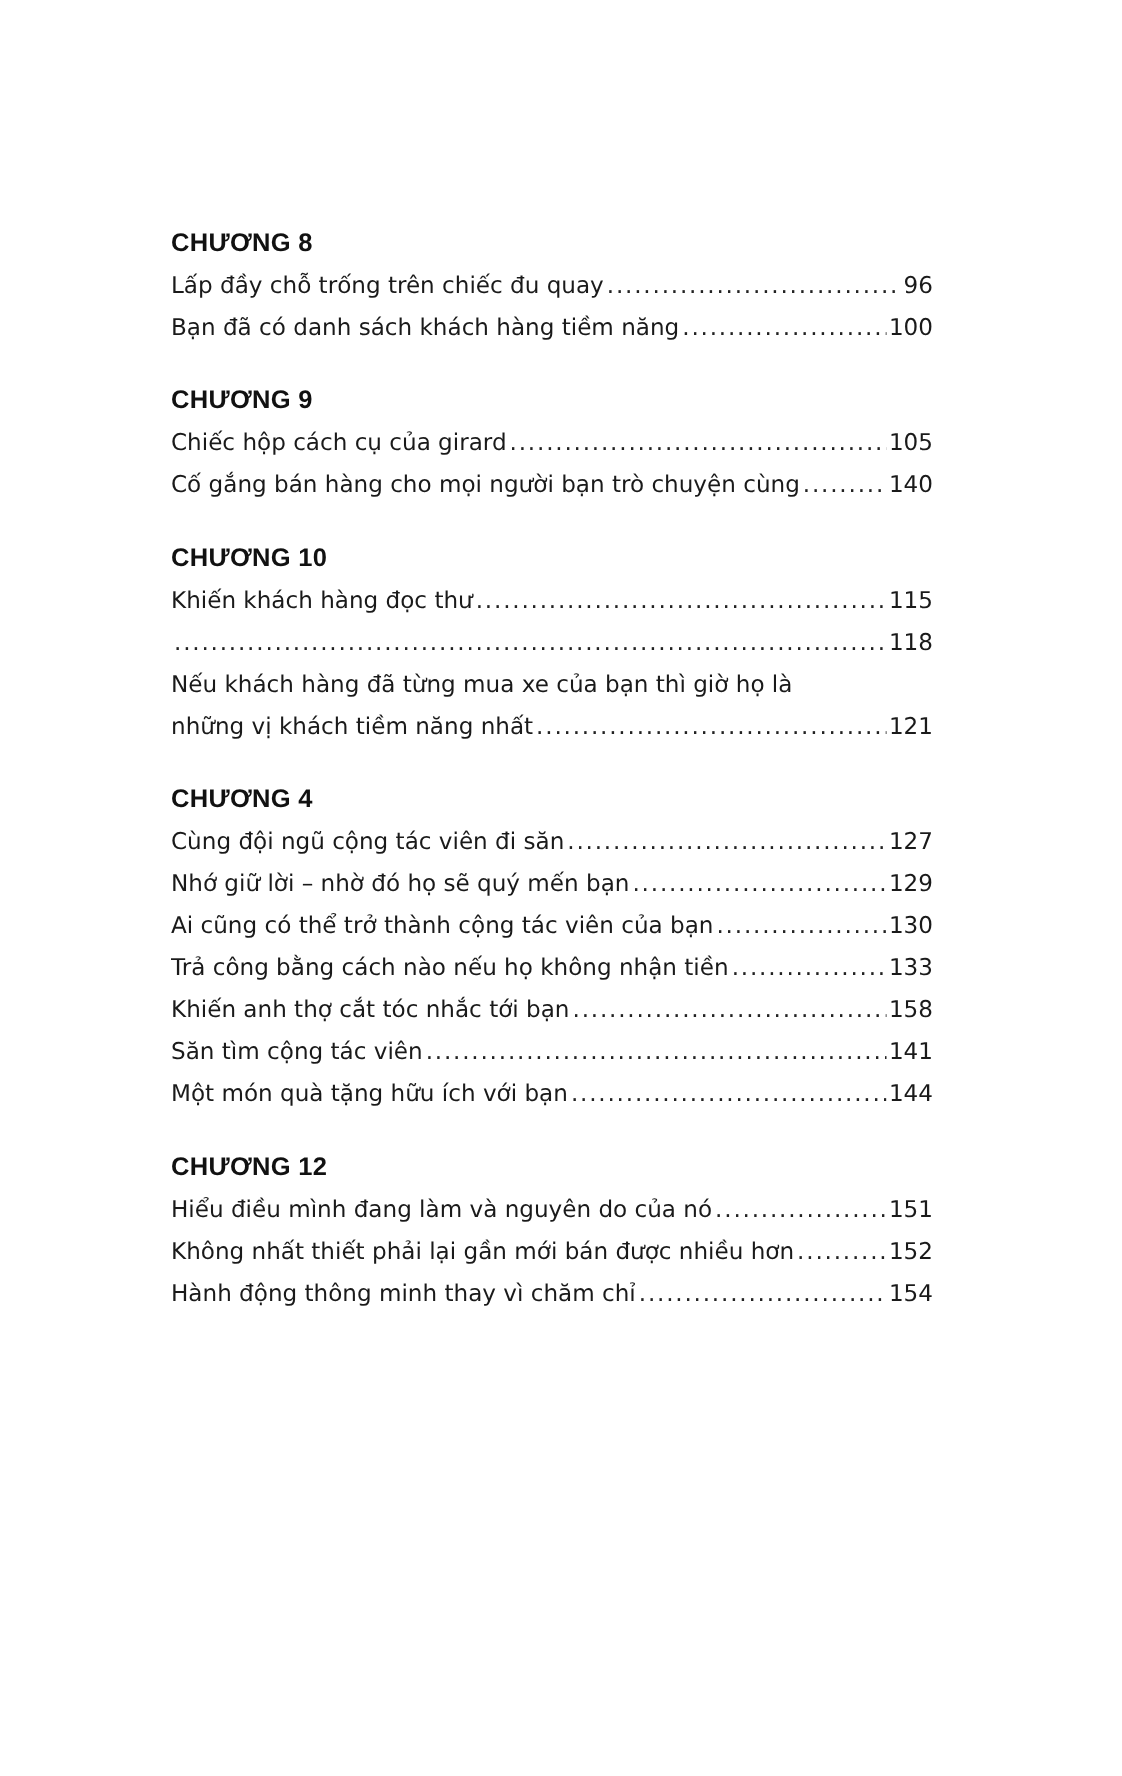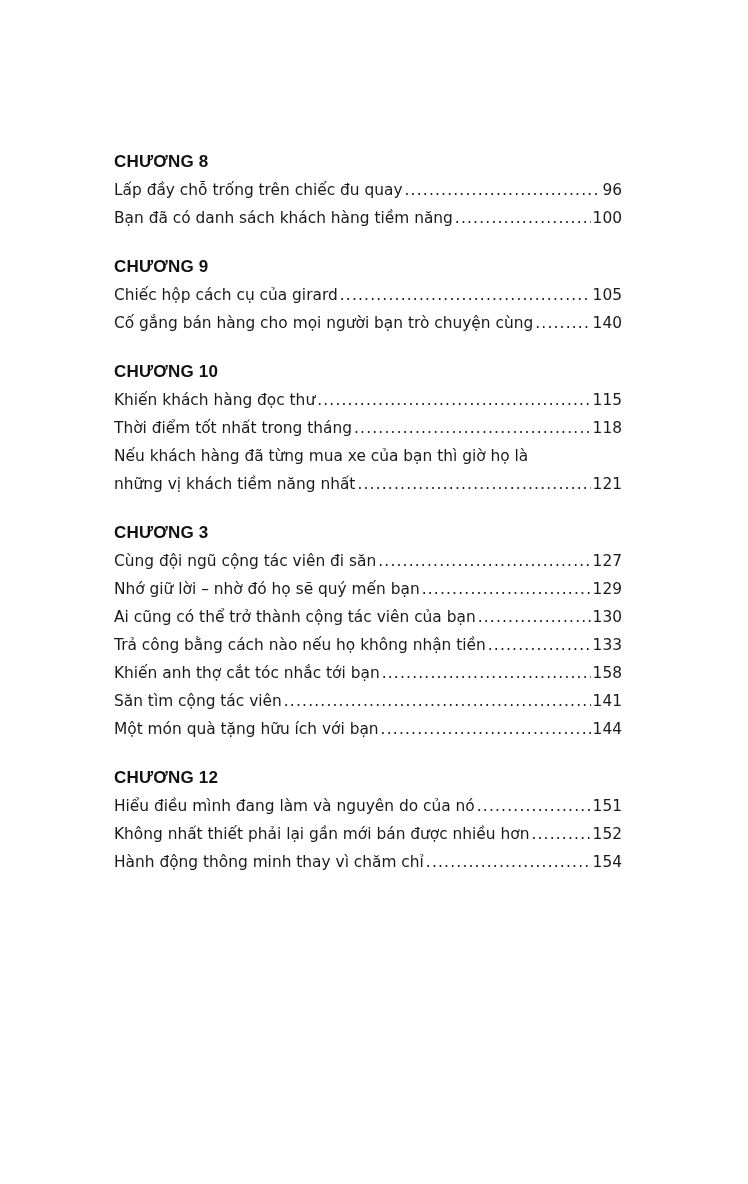--- a/index.html
+++ b/index.html
@@ -97,38 +97,37 @@
   </div>
 
   <div class="chapter">
     <div class="chapter-title">CHƯƠNG 10</div>
     <div class="toc-row">
       <span class="entry-title">Khiến khách hàng đọc thư</span>
       <span class="leader"></span>
       <span class="page-num">115</span>
     </div>
     <div class="toc-row">
-      <span class="entry-title">Thời điểm tốt nhất trong tháng</span>
       <span class="leader"></span>
       <span class="page-num">118</span>
     </div>
     <div class="toc-row no-leader">
       <span class="entry-title">Nếu khách hàng đã từng mua xe của bạn thì giờ họ là</span>
       <span class="leader"></span>
       <span class="page-num"></span>
     </div>
     <div class="toc-row">
       <span class="entry-title">những vị khách tiềm năng nhất</span>
       <span class="leader"></span>
       <span class="page-num">121</span>
     </div>
   </div>
 
   <div class="chapter">
-    <div class="chapter-title">CHƯƠNG 3</div>
+    <div class="chapter-title">CHƯƠNG 4</div>
     <div class="toc-row">
       <span class="entry-title">Cùng đội ngũ cộng tác viên đi săn</span>
       <span class="leader"></span>
       <span class="page-num">127</span>
     </div>
     <div class="toc-row">
       <span class="entry-title">Nhớ giữ lời – nhờ đó họ sẽ quý mến bạn</span>
       <span class="leader"></span>
       <span class="page-num">129</span>
     </div>

